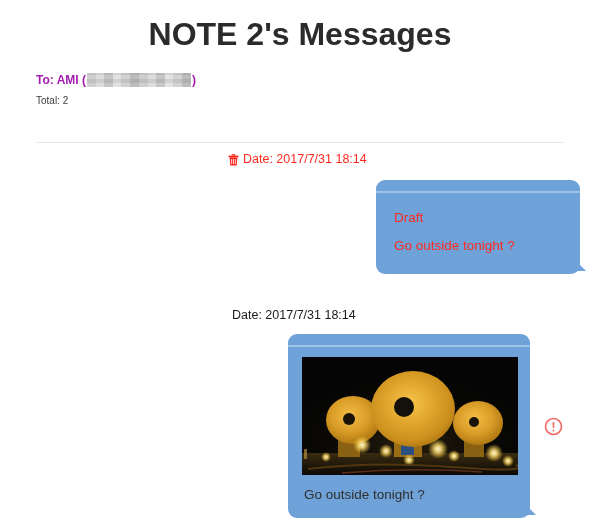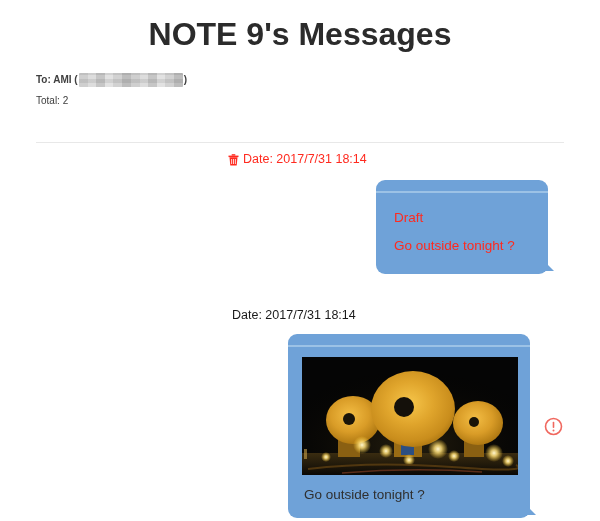--- a/index.html
+++ b/index.html
@@ -26,23 +26,23 @@
     margin: 0;
     padding-top: 14px;
     line-height: 40px;
   }
 
   
   .meta-block {
     padding: 16px 0 0 36px;
   }
   .meta-to {
-    font-size: 10px;
+    font-size: 12px;
     font-weight: bold;
-    color: #404040;
+    color: #a21caf;
     line-height: 20px;
     display: flex;
     align-items: center;
     white-space: pre;
   }
   .redaction {
     display: inline-block;
     width: 104px;
     height: 14px;
     margin: 0 1px;
@@ -139,21 +139,21 @@
     bottom: 3px;
     width: 11px;
     height: 11px;
     background: #6fa2d8;
     clip-path: polygon(0 0, 100% 100%, 0 100%);
   }
 
   
   .bubble-draft {
     margin-left: 376px;
-    width: 172px;
+    width: 204px;
     padding: 0 0 14px 0;
   }
   .bubble-draft .lines {
     padding: 11px 0 0 18px;
   }
   .bubble-draft .line {
     color: #ff2a1f;
     font-size: 13.5px;
     line-height: 28px;
     white-space: pre;
@@ -191,21 +191,21 @@
     align-self: center;
   }
 
   .spacer-1 { height: 12px; }
   .spacer-2 { height: 32px; }
   .spacer-3 { height: 10px; }
 </style>
 </head>
 <body>
 
-<h1 class="page-title">NOTE 9's Messages</h1>
+<h1 class="page-title">NOTE 2's Messages</h1>
 
 <div class="meta-block">
 
   <div class="meta-to">
     <span>To: AMI (</span><span class="redaction"></span><span>)</span>
   </div>
 
   <div class="meta-line">Total: 2</div>
 
 </div>

